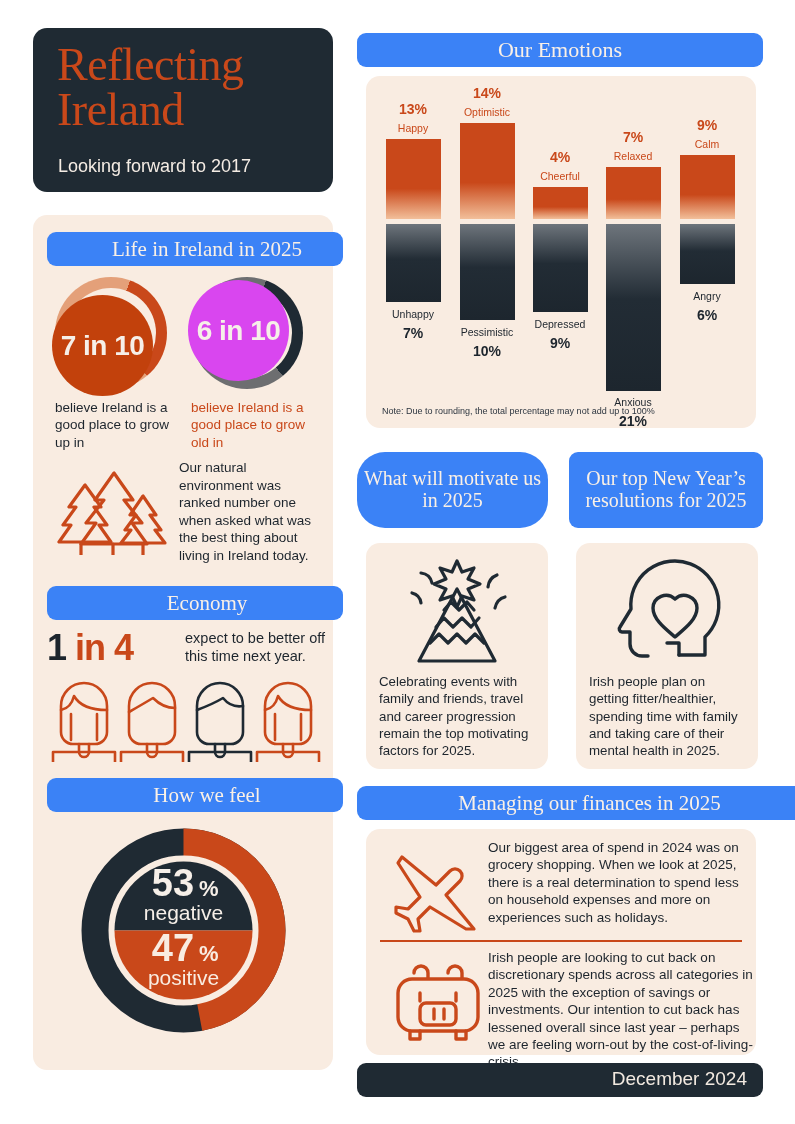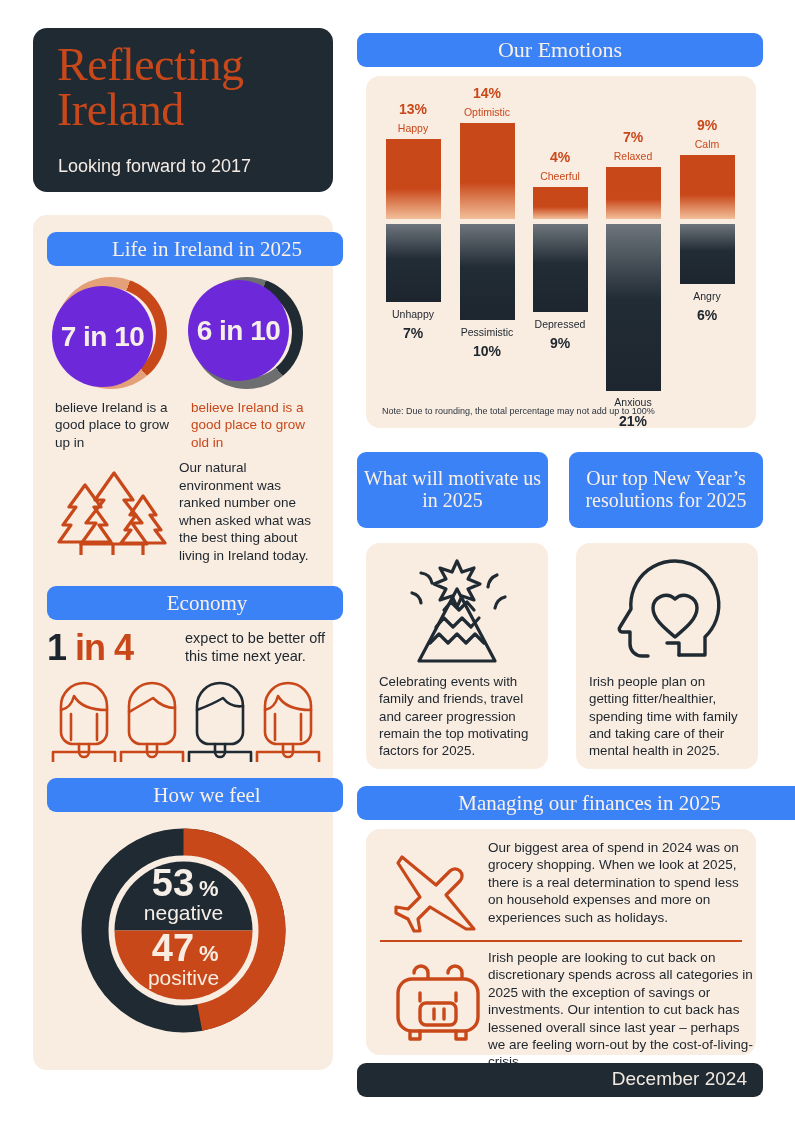--- a/index.html
+++ b/index.html
@@ -35,22 +35,22 @@
   .ringwrap{position:absolute;width:112px;height:112px;}
   #rw1{left:22px;top:62px;}
   #rw2{left:158px;top:62px;}
   .ring{position:absolute;left:0;top:0;width:112px;height:112px;border-radius:50%;}
   .ring.o{background:conic-gradient(from 20deg,#c9481a 0deg 120deg,#e4a079 120deg 360deg);}
   .ring.d{background:conic-gradient(from 20deg,#1f2a33 0deg 120deg,#6d6e70 120deg 360deg);}
   .ring-hole{position:absolute;left:11px;top:11px;width:90px;height:90px;border-radius:50%;background:#f9ece1;}
   .disc{position:absolute;width:101px;height:101px;border-radius:50%;
         display:flex;align-items:center;justify-content:center;
         font-size:28px;font-weight:700;color:#f6efe8;letter-spacing:-.5px;}
-  .disc.dark{background:#6d28d9;left:-3px;top:9px;}
-  .disc.orange{background:#6d28d9;left:-3px;top:3px;}
+  .disc.dark{background:#c2410c;left:-3px;top:18px;}
+  .disc.orange{background:#d946ef;left:-3px;top:3px;}
 
   .cap{position:absolute;font-size:13.5px;line-height:1.28;}
   #cap1{left:22px;top:184px;width:122px;color:#1d252d;}
   #cap2{left:158px;top:184px;width:122px;color:#c9481a;}
 
   #trees{position:absolute;left:18px;top:248px;width:125px;height:92px;}
   #treetxt{position:absolute;left:146px;top:244px;width:140px;font-size:13.5px;
            line-height:1.3;color:#1d252d;}
 
   
@@ -63,21 +63,21 @@
 
   
   #feelwrap{position:absolute;left:48px;top:613px;width:205px;height:205px;}
 
   
   #b-emo{position:absolute;left:357px;top:33px;width:406px;height:34px;font-size:22px;}
   #emocard{position:absolute;left:366px;top:76px;width:390px;height:352px;}
   #emochart{position:absolute;left:0;top:0;width:390px;height:352px;}
   #emonote{position:absolute;left:16px;top:330px;font-size:9px;color:#2d3640;}
 
-  #b-motiv{position:absolute;left:357px;top:452px;width:191px;height:76px;font-size:20px;padding:0 6px;box-sizing:border-box;}
+  #b-motiv{position:absolute;left:357px;top:452px;width:191px;height:76px;font-size:20px;padding:0 6px;box-sizing:border-box;border-radius:28px;}
   #b-reso{position:absolute;left:569px;top:452px;width:194px;height:76px;font-size:20px;padding:0 6px;box-sizing:border-box;}
   #c-motiv{position:absolute;left:366px;top:543px;width:182px;height:226px;}
   #c-reso{position:absolute;left:576px;top:543px;width:182px;height:226px;}
   .mini-ico{position:absolute;left:50%;transform:translateX(-50%);top:12px;}
   .mini-txt{position:absolute;left:13px;right:11px;top:130px;font-size:13.3px;
             line-height:1.3;color:#1d252d;}
 
   #b-fin{position:absolute;left:357px;top:786px;width:465px;height:34px;font-size:21px;}
   #c-fin{position:absolute;left:366px;top:829px;width:390px;height:226px;}
   .fin-row{position:absolute;left:12px;width:390px;}

